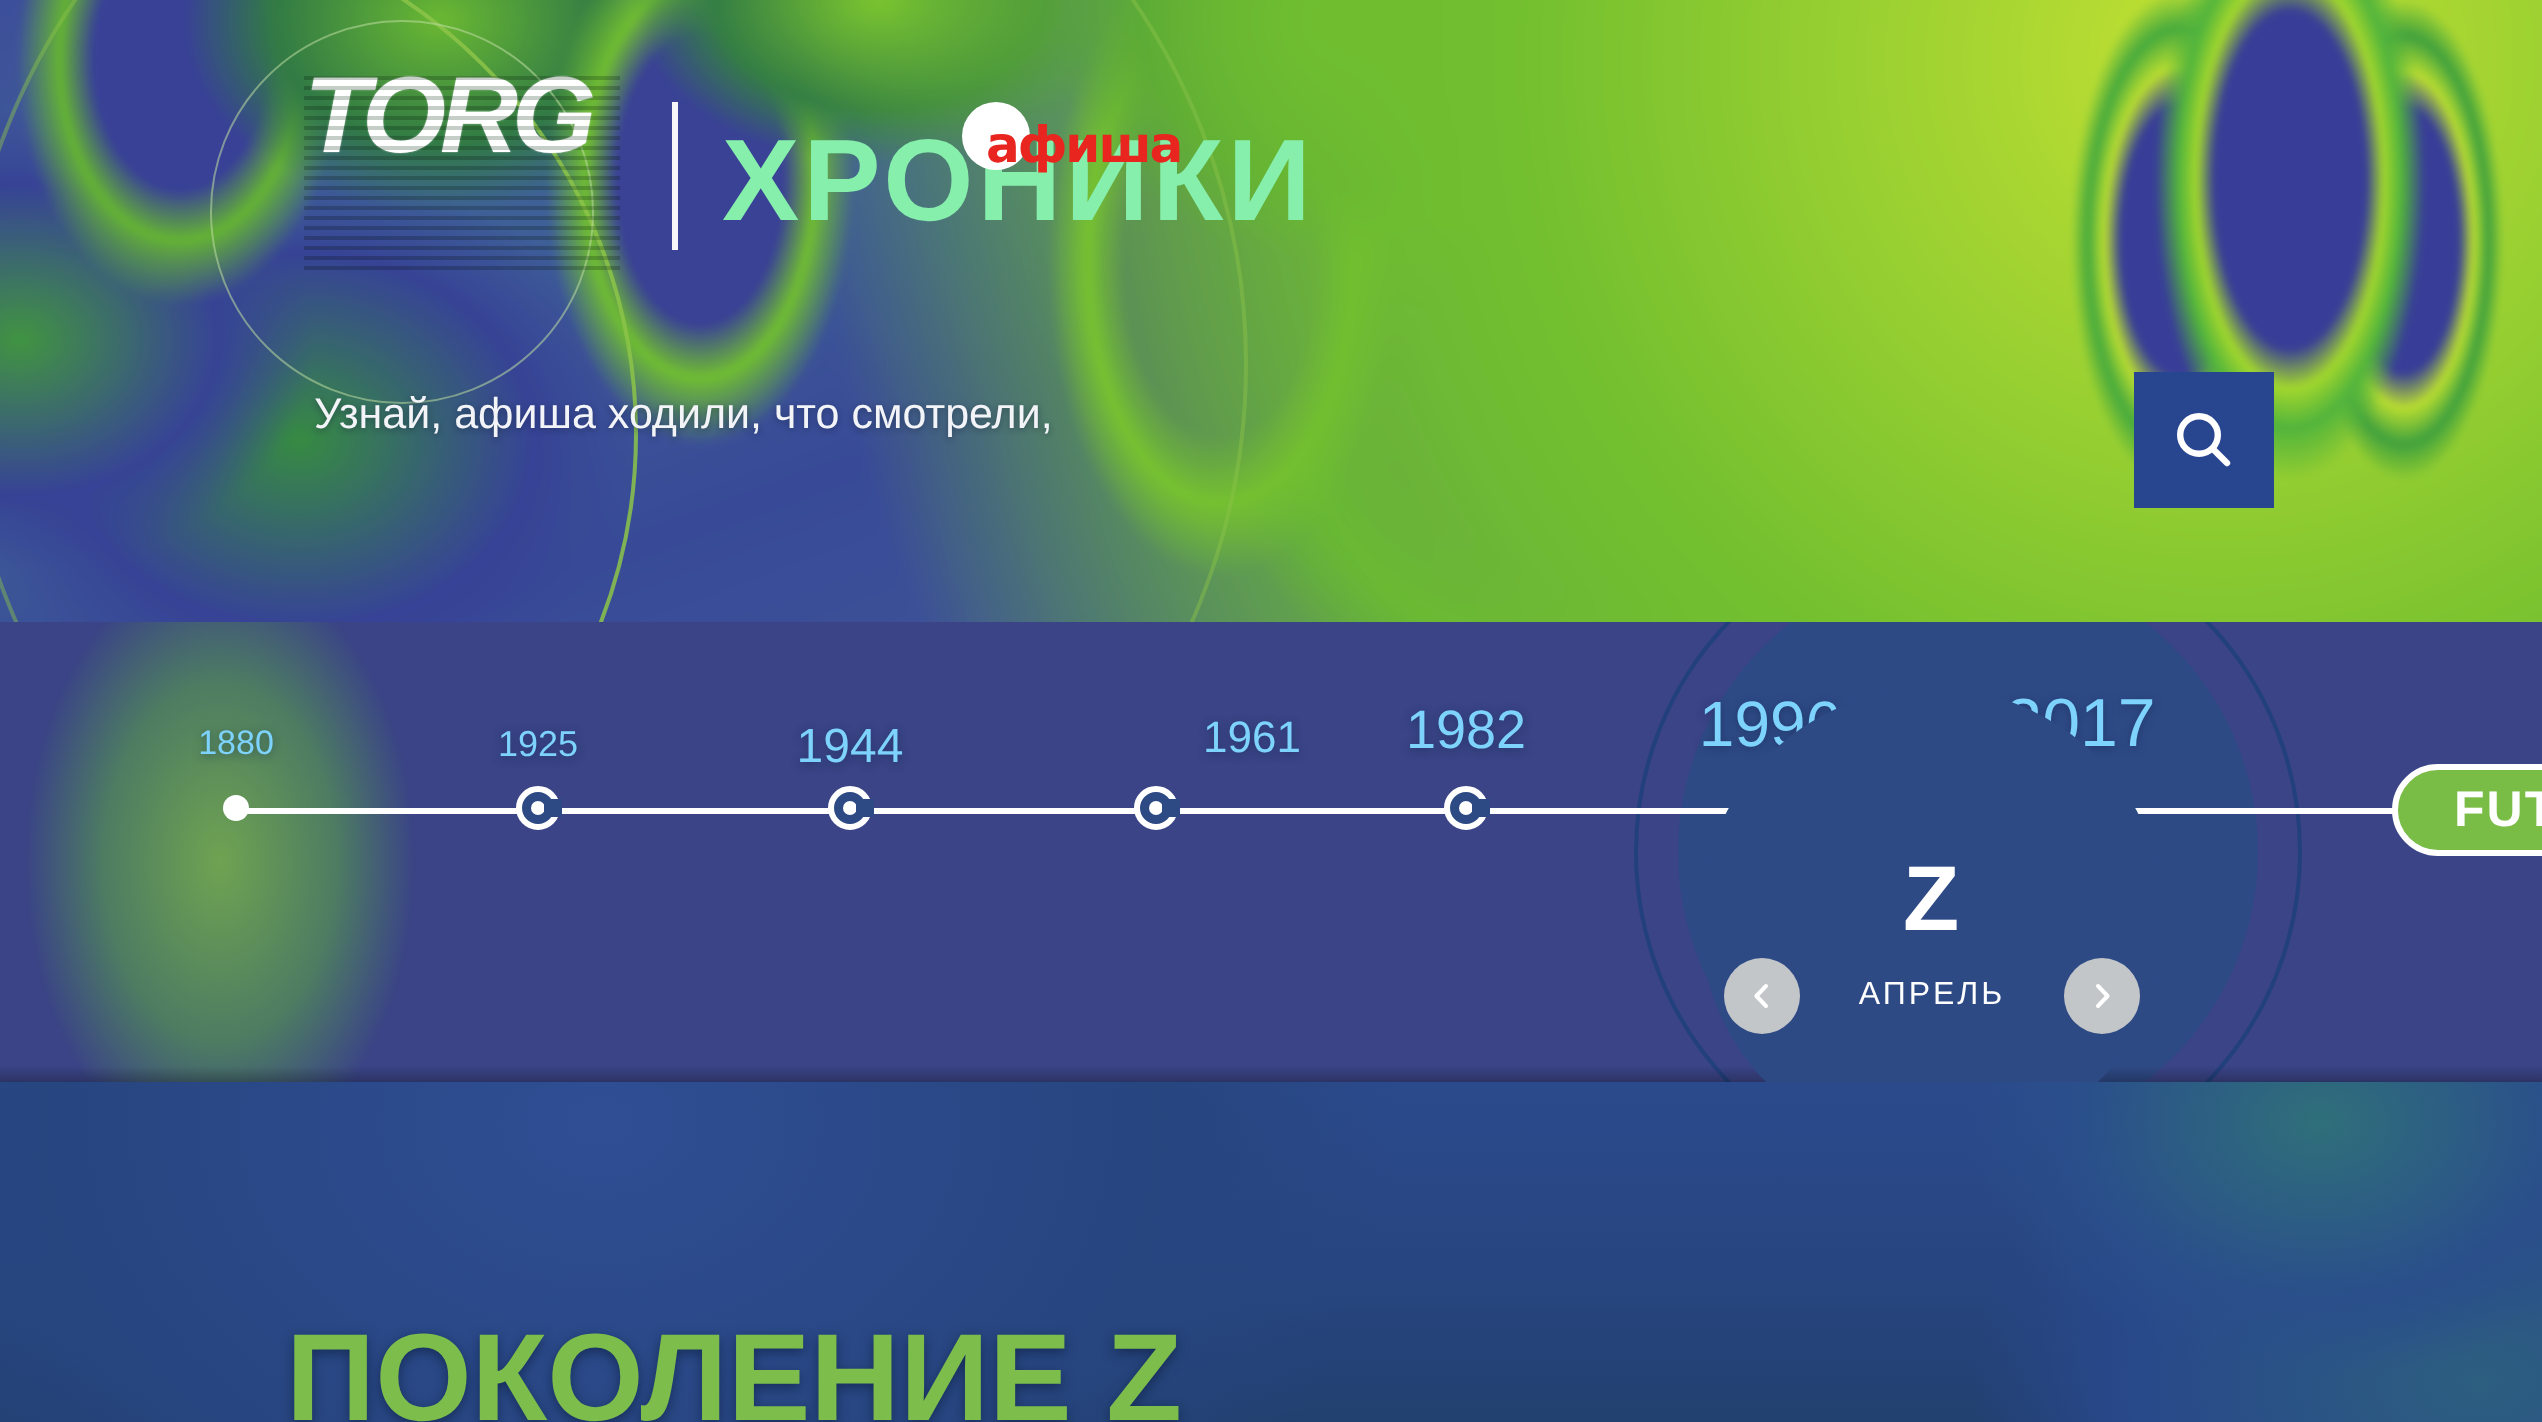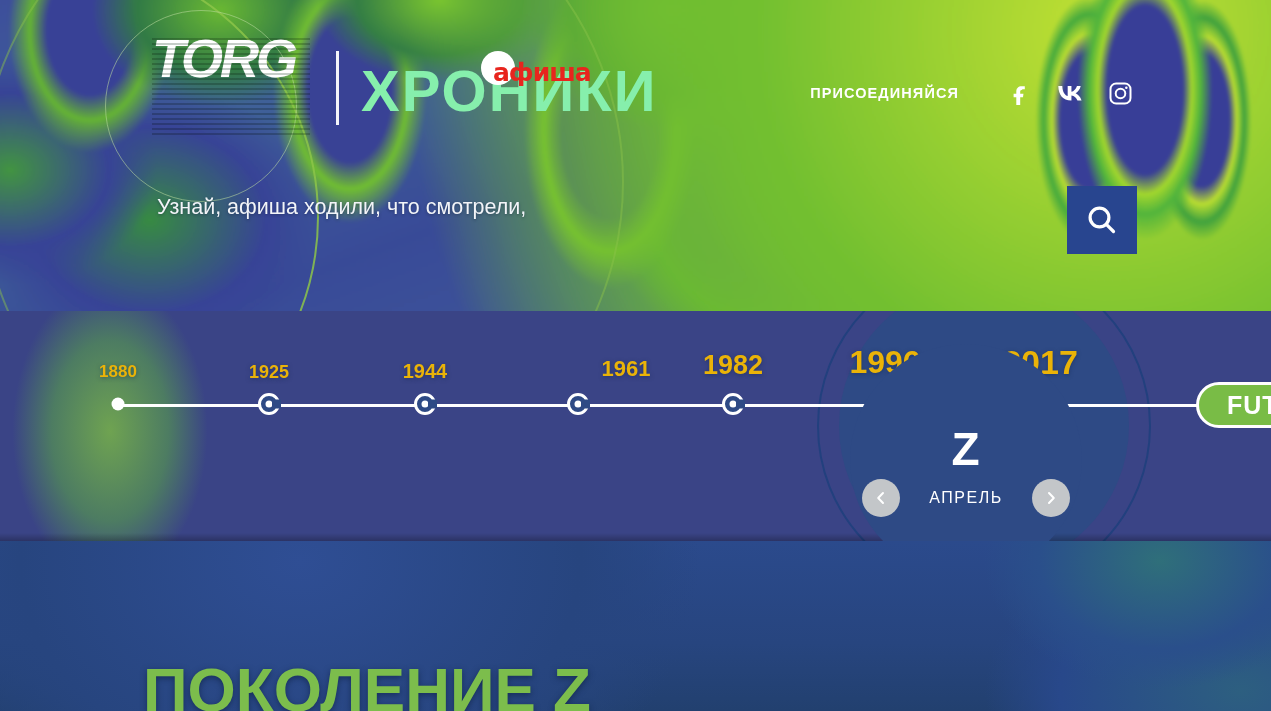--- a/index.html
+++ b/index.html
@@ -150,21 +150,21 @@
   }
   .node-ring::before{
     content:"";position:absolute;left:50%;top:50%;transform:translate(-50%,-50%);
     width:7px;height:7px;border-radius:50%;background:#fff;
   }
   .node-ring::after{
     content:"";position:absolute;right:-4px;top:50%;transform:translateY(-50%);
     width:9px;height:9px;background:#2e4a85;
   }
   .tl-year{
-    position:absolute;color:#eab308;font-weight:700;
+    position:absolute;color:#7dd3fc;font-weight:400;
     transform:translateX(-50%);text-shadow:0 1px 4px rgba(20,40,80,.5);
     white-space:nowrap;
   }
 
   .pokolenie-label{
     position:absolute;left:966px;top:397px;transform:translateX(-50%);
     color:#fff;font-size:12.5px;font-weight:700;letter-spacing:1.3px;
     background:#2e4a85;padding:0 8px;
   }
 
@@ -236,43 +236,20 @@
       </div>
       <div class="logo-divider"></div>
       <div class="logo-word">
         <span>ХРОНИКИ</span>
         <span class="blob"></span>
       </div>
     </div>
 
     <div class="afisha">афиша</div>
 
-    <div class="join-row">
-      <span class="join-label">ПРИСОЕДИНЯЙСЯ</span>
-
-      <a class="soc">
-        <svg width="24" height="24" viewBox="0 0 24 24" fill="#fff" aria-hidden="true">
-          <path d="M14.6 8.2h2.2V5.3c-.4-.05-1.7-.17-3.2-.17-3.2 0-5.3 1.9-5.3 5.4v2.3H5.6v3.3h2.7V24h3.9v-7.87h2.8l.45-3.3h-3.25v-1.97c0-1 .3-1.76 1.4-1.76z"></path>
-        </svg>
-      </a>
-
-      <a class="soc">
-        <svg width="27" height="22" viewBox="0 0 28 18" fill="#fff" aria-hidden="true">
-          <path d="M15.1 17.2c-8.6 0-13.5-5.9-13.7-15.7h4.3c.14 7.2 3.3 10.2 5.8 10.8V1.5h4.05v6.2c2.47-.27 5.06-3.08 5.93-6.2h4.05c-.67 3.85-3.48 6.66-5.48 7.81 2 .93 5.2 3.38 6.42 7.89h-4.46c-.95-2.97-3.32-5.27-6.46-5.59v5.59z"></path>
-        </svg>
-      </a>
-
-      <a class="soc">
-        <svg width="25" height="25" viewBox="0 0 24 24" fill="none" stroke="#fff" stroke-width="1.9" aria-hidden="true">
-          <rect x="2.4" y="2.4" width="19.2" height="19.2" rx="5.4"></rect>
-          <circle cx="12" cy="12" r="4.6"></circle>
-          <circle cx="17.6" cy="6.5" r="1.2" fill="#fff" stroke="none"></circle>
-        </svg>
-      </a>
-    </div>
 
     <div class="tagline">
       <div>Узнай, афиша ходили, что смотрели,</div>
     </div>
 
     <button class="search-btn">
       <span>
         <svg width="36" height="36" viewBox="0 0 36 36" fill="none" stroke="#fff" stroke-width="3.2" stroke-linecap="round">
           <circle cx="15.5" cy="15.5" r="9.4"></circle>
           <path d="M22.6 22.6 L29.5 29.5"></path>
@@ -308,21 +285,21 @@
 
   <div id="timeline-years">
       <div class="tl-year" style="left: 118px; top: 362px; font-size: 17px;">1880</div>
       <div class="tl-node" style="left: 118px;">
         <div class="node-dot"></div>
       </div>
       <div class="tl-year" style="left: 269px; top: 362px; font-size: 18px;">1925</div>
       <div class="tl-node" style="left: 269px;">
         <div class="node-ring"></div>
       </div>
-      <div class="tl-year" style="left: 425px; top: 360px; font-size: 20px;">1944</div>
+      <div class="tl-year" style="left: 425px; top: 360px; font-size: 24px;">1944</div>
       <div class="tl-node" style="left: 425px;">
         <div class="node-ring"></div>
       </div>
       <div class="tl-year" style="left: 578px; top: 356px; font-size: 22px; margin-left: 48px;">1961</div>
       <div class="tl-node" style="left: 578px;">
         <div class="node-ring"></div>
       </div>
       <div class="tl-year" style="left: 733px; top: 350px; font-size: 27px;">1982</div>
       <div class="tl-node" style="left: 733px;">
         <div class="node-ring"></div>

